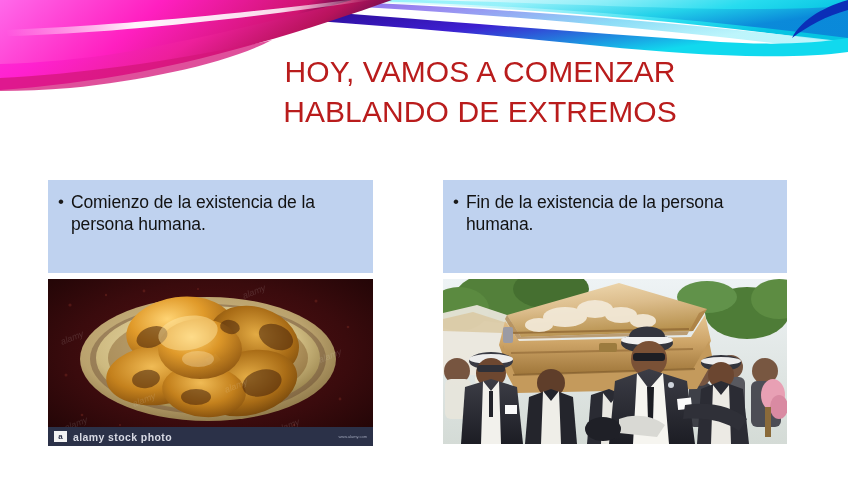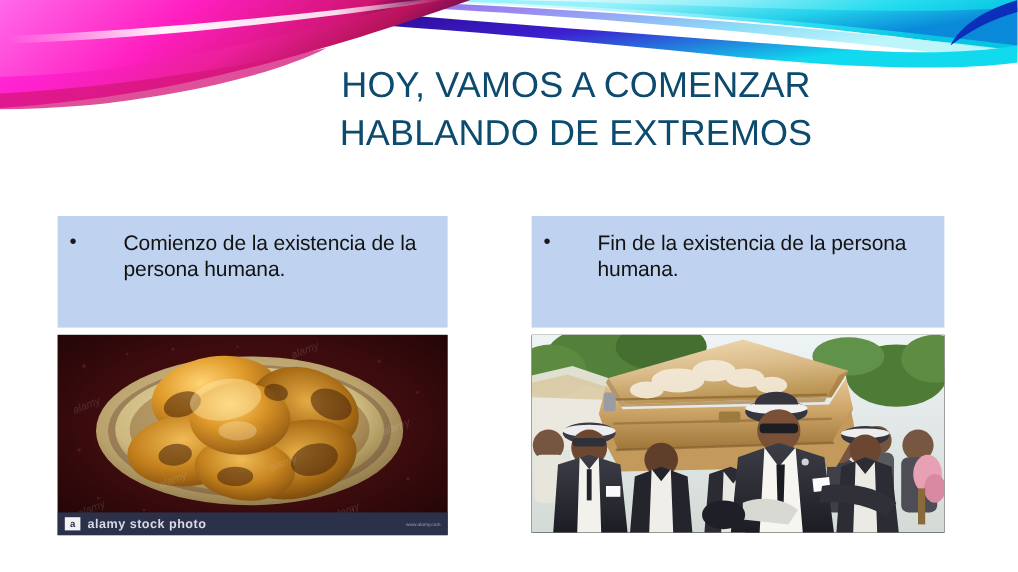--- a/index.html
+++ b/index.html
@@ -30,21 +30,21 @@
     position: absolute;
     left: 160px;
     top: 52px;
     width: 640px;
     text-align: center;
     font-family: "Liberation Sans", sans-serif;
     font-size: 30px;
     line-height: 1.33;
     font-weight: 400;
     letter-spacing: 0.1px;
-    color: #0c4a6e;
+    color: #b91c1c;
     white-space: pre-line;
   }
 
   
   .column { position: absolute; top: 180px; }
   #column-left  { left: 48px;  width: 325px; }
   #column-right { left: 443px; width: 344px; }
 
   .text-panel {
     background: #bfd2ef;
@@ -61,21 +61,20 @@
     color: #1a1a1a;
     font-size: 17px;
     line-height: 21px;
     flex: 0 0 auto;
   }
   .bullet-text {
     color: #121212;
     font-size: 17.5px;
     line-height: 22px;
     letter-spacing: -0.1px;
-    margin-left: 32px;
   }
 
   .photo {
     margin-top: 6px;
     position: relative;
     overflow: hidden;
     background: #000;
   }
   #photo-embryo { height: 167px; width: 325px; }
   #photo-funeral { height: 165px; width: 344px; }

